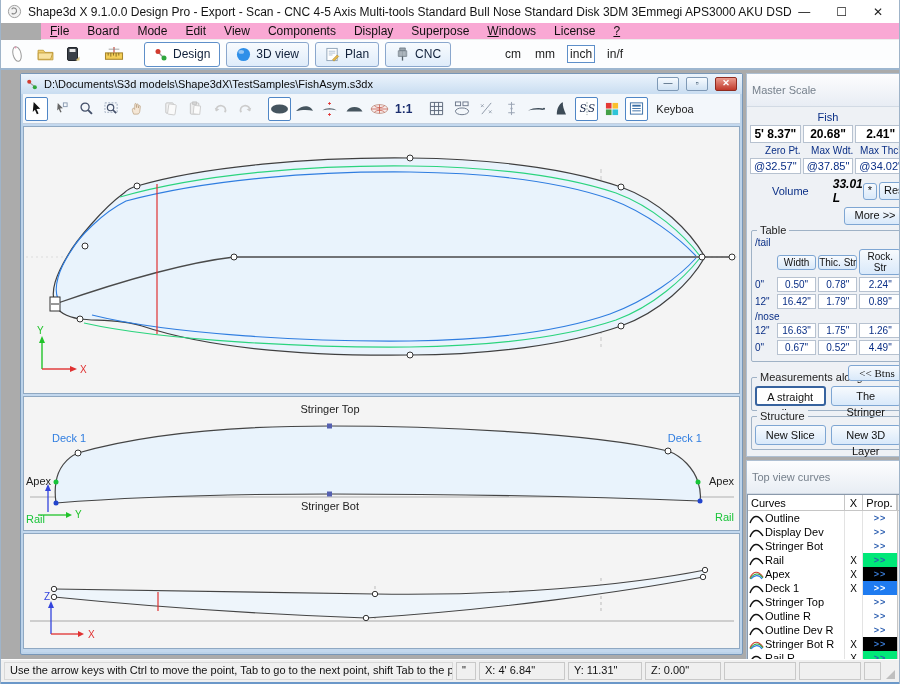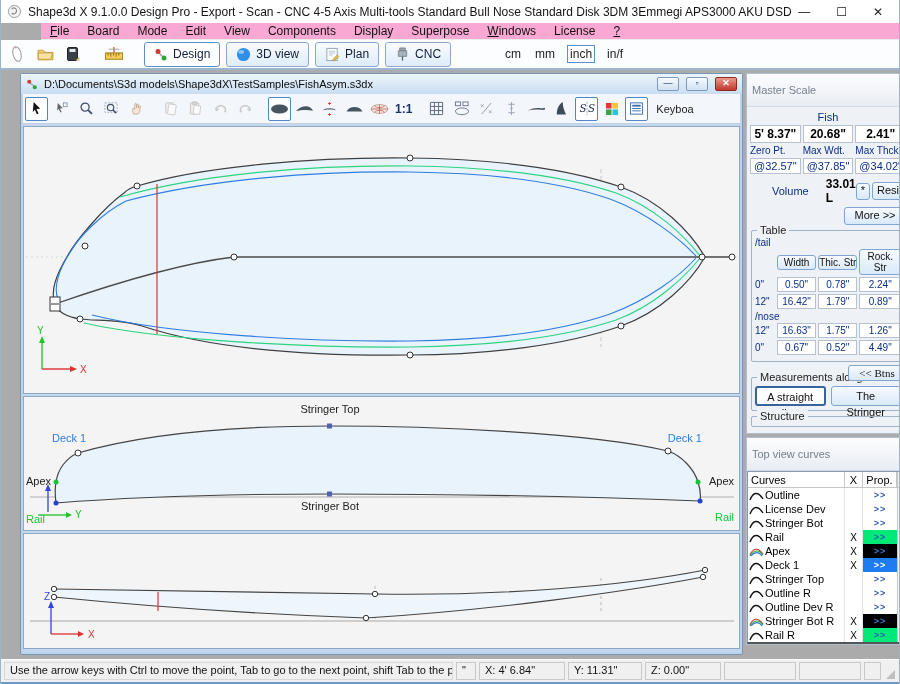--- a/index.html
+++ b/index.html
@@ -52,24 +52,24 @@
   .side{position:absolute;left:733px;top:1px;width:164px;}
   .panel{background:#eef1f5;border:1px solid #aebfd2;margin-bottom:3px;}
   .panel-h{height:17px;display:flex;align-items:center;padding:16px 5px;font-size:11px;color:#76808c;background:linear-gradient(#fdfdfe,#e8edf4);border-bottom:1px solid #d2dae4;}
   .panel-h .px{margin-left:auto;color:#b3b9c2;font-size:9px;}
   .navy{color:#0a2f86;}
   .ms-body{padding:3px 3px 4px;}
   .ms-model{text-align:center;font-size:11px;margin:1px 0 2px;}
   .grid3{display:grid;grid-template-columns:1fr 1fr 1fr;gap:2px;margin-bottom:2px;}
   .cellbox{background:#fff;border:1px solid #b7c2d0;text-align:center;font-size:11px;padding:1px 0;}
   .dim{font-weight:bold;font-size:12px;color:#000;}
-  .lbl3{font-size:10px;text-align:left;}
+  .lbl3{font-size:10px;text-align:right;}
   .volrow{display:flex;align-items:center;margin:3px 0 1px;}
   .vol-l{font-size:11px;margin-left:22px;}
-  .vol-v{font-size:12px;font-weight:bold;margin-left:17px;color:#000;}
+  .vol-v{font-size:12px;font-weight:bold;margin-left:24px;color:#000;font-style:italic;}
   .btn{border:1px solid #7ea6d3;border-radius:3px;background:linear-gradient(#f7fafd,#d9e9fa);font-size:11px;color:#101010;text-align:center;padding:1px 4px;}
   .btn.sel{border:2px solid #37639f;background:#fff;}
   .star{width:15px;height:17px;margin-left:auto;margin-right:2px;font-size:11px;line-height:10px;}
   .resize{width:48px;height:18px;}
   .morerow{display:flex;justify-content:flex-end;margin:2px 0;}
   .more{width:62px;height:18px;}
   .gbox{position:relative;border:1px solid #9fb2c6;border-radius:2px;margin:5px 1px 2px;padding:5px 3px 4px;}
   .gbox .leg{position:absolute;top:-7px;left:5px;background:#eef1f5;padding:0 3px;font-size:11px;color:#1c1c1c;}
   .trow{display:grid;grid-template-columns:20px 1fr 1fr 1.06fr;gap:2px;margin-bottom:2px;align-items:center;}
   .trow .rl{font-size:10px;}
@@ -547,20 +547,24 @@
           <div class="gbox">
             <span class="leg">Measurements along</span>
             <div class="two" style="margin-top:3px;">
               <span class="btn gbtn sel">A straight line</span>
               <span class="btn gbtn">The Stringer</span>
             </div>
           </div>
 
           <div class="gbox">
             <span class="leg">Structure</span>
+            <div class="two" style="margin-top:3px;">
+              <span class="btn gbtn">New Slice</span>
+              <span class="btn gbtn">New 3D Layer</span>
+            </div>
           </div>
         </div>
       </div>
 
       <div class="panel">
         <div class="panel-h">
           <span>Top view curves</span>
           <span class="px">x</span>
         </div>
         <div class="ctable">
@@ -580,21 +584,21 @@
               </span>
             <span class="cxc"></span>
             <span class="cprop">&gt;&gt;</span>
             <span class="scrollc"></span>
           </div>
           <div class="crow">
             <span class="cname">
                 <svg width="15" height="11" viewBox="0 0 15 11">
                   <path d="M1 10C4 2 9 1 14 9" fill="none" stroke="#111" stroke-width="1.4"></path>
                 </svg>
-                <span>License Dev</span>
+                <span>Display Dev</span>
               </span>
             <span class="cxc"></span>
             <span class="cprop">&gt;&gt;</span>
             <span class="scrollc"></span>
           </div>
           <div class="crow">
             <span class="cname">
                 <svg width="15" height="11" viewBox="0 0 15 11">
                   <path d="M1 10C4 2 9 1 14 9" fill="none" stroke="#111" stroke-width="1.4"></path>
                 </svg>

